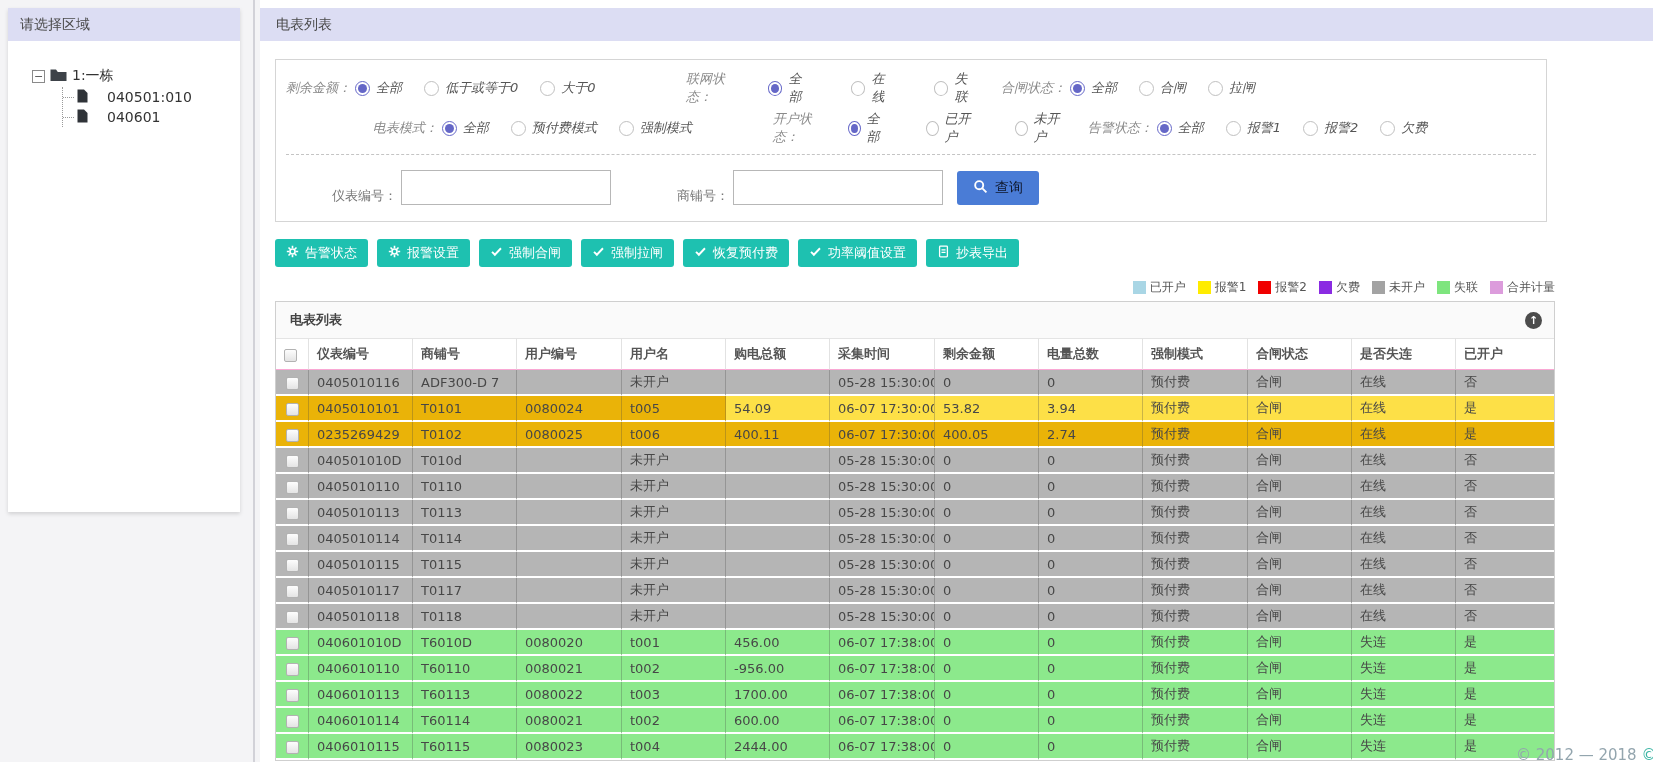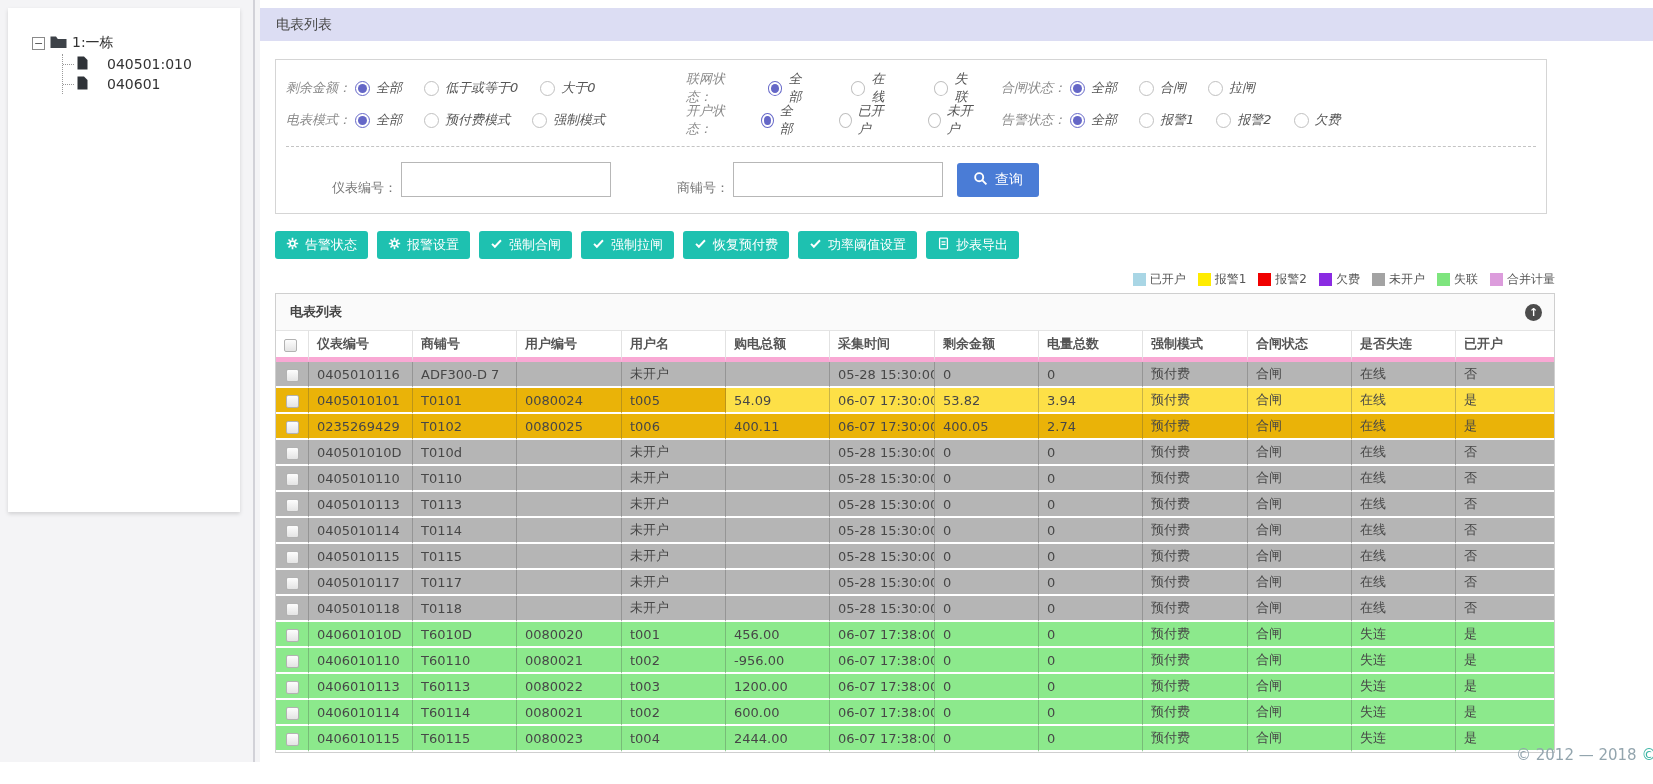--- a/index.html
+++ b/index.html
@@ -22,74 +22,75 @@
   .v-divider { position:absolute; left:253px; top:0; width:2px; height:784px; background:#d2d2d8; }
 
   
   .main { position:absolute; left:260px; top:0; right:0; bottom:0; background:#fff; }
   .main-header { margin-top:8px; height:33px; background:#dcddf3; color:#4a4a4a; font-size:14px; line-height:33px; padding-left:16px; }
   .main-content { padding:18px 0 0 15px; width:1293px; }
 
   
   .filter-box { width:1272px; border:1px solid #d5d5d5; background:#fff; padding:16px 10px 16px 10px; }
   .filter-row { display:flex; align-items:center; height:24px;font-style:italic; }
-  .filter-row + .filter-row { margin-top:8px; }
+  .filter-row + .filter-row { margin-top:16px;justify-content:center; }
   .fgroup { display:flex; align-items:center; }
   .fgroup-0 { width:400px; }
   .fgroup-1 { width:315px;gap:16px; }
   .flabel { color:#8a8a8a; margin-right:4px; }
   .fopt { display:inline-flex; align-items:center; margin-right:22px; cursor:pointer; }
   .fopt-label { color:#555; margin-left:6px; }
   .radio { width:15px; height:15px; border:1px solid #c0c0c0; border-radius:50%; background:#fff; display:inline-block; position:relative; }
   .radio.selected { border-color:#6769c9; }
   .radio.selected::after { content:''; position:absolute; left:2px; top:2px; right:2px; bottom:2px; border-radius:50%; background:#6567c7; }
   .dash-divider { border-top:1px dashed #c4c4c4; margin:14px 0 14px 0; }
   .search-row { display:flex; align-items:flex-end; height:36px;margin-left:42px; }
   .in-label { color:#777; margin-left:4px; }
   .text-input { width:210px; height:35px; border:1px solid #b7b7b7; background:#fff; margin-left:4px; padding:0 6px; font-size:13px; }
   .gap-lg { width:62px; }
-  .search-btn { margin-left:14px; height:34px; padding:0 16px; background:#4a7cd6; border:none; border-radius:3px; color:#ffffff; font-size:14px; display:inline-flex; align-items:center; gap:7px; cursor:pointer; }
+  .search-btn { margin-left:14px; height:34px; padding:0 16px; background:#4a7cd6; border:none; border-radius:3px; color:#0f172a; font-size:14px; display:inline-flex; align-items:center; gap:7px; cursor:pointer; }
 
   
   .actions { margin-top:17px; display:flex; gap:9px; }
   .act-btn { height:28px; padding:0 11px; background:#1ec1b0; border:none; border-radius:3px; color:#fff; font-size:13px; display:inline-flex; align-items:center; gap:6px; cursor:pointer; }
 
   
   .legend { margin-top:12px; width:1280px; display:flex; justify-content:flex-end; align-items:center; gap:12px; }
   .legend-item { display:flex; align-items:center; gap:4px; }
   .legend-chip { width:13px; height:13px; display:inline-block; }
   .legend-label { font-size:12px; color:#555; }
 
   
   .table-panel { margin-top:5px; width:1280px; border:1px solid #cfcfcf; background:#fff; }
   .panel-titlebar { height:36px; display:flex; align-items:center; justify-content:space-between; padding:0 12px 0 14px; background:#fafafa; }
   .panel-title { font-size:13px; font-weight:bold; color:#444; }
   .collapse-btn { width:17px; height:17px; border-radius:50%; background:#4c4c4c; color:#fff; font-size:11px; line-height:17px; text-align:center; cursor:pointer; font-weight:bold; }
 
   table.meter { width:100%; border-collapse:separate; border-spacing:0; table-layout:fixed; }
-  table.meter th { height:32px; background:#fff; border-top:1px solid #e4e4e4; border-bottom:5px solid #f9a8d4; border-right:1px solid #e2e2e2; text-align:left; padding:0 8px; font-size:13px; color:#555; font-weight:bold; }
+  table.meter th { height:32px; background:#fff; border-top:1px solid #e4e4e4; border-bottom:1px solid #f9a8d4; border-right:1px solid #e2e2e2; text-align:left; padding:0 8px; font-size:13px; color:#555; font-weight:bold; }
   table.meter th:last-child { border-right:none; }
   table.meter td { height:26px; padding:0 8px; font-size:13px; color:#474747; border-bottom:2px solid #fff; border-right:1px solid rgba(70,70,70,.28); overflow:hidden; white-space:nowrap; }
   table.meter td:last-child { border-right:none; }
   td.c-gray   { background:#b5b5b5; }
   td.c-blue   { background:#eab308; }
   td.c-yellow { background:#fde047; }
   td.c-green  { background:#8ce98c; }
   .cb { width:13px; height:13px; border:1px solid #b2b2b2; border-radius:2px; background:linear-gradient(#fdfdfd,#e4e4e4); display:inline-block; vertical-align:middle; cursor:pointer; }
   td.cb-cell, th.cb-cell { text-align:center; padding:0; }
 
   
   .footer { position:absolute; left:0; bottom:0; width:1653px; height:22px; background:#fff; z-index:5; }
   .copyright { position:absolute; left:1516px; top:-16px; white-space:nowrap; font-size:15px; color:#93a5ae; }
   .copyright .brand { color:#3ab5a4; }
 </style>
 </head>
 <body>
 
 <div class="sidebar">
+  <div class="sidebar-header">请选择区域</div>
   <div class="tree">
     <div class="tree-root-row">
       <span class="minus-box">−</span>
       <span class="icon-svg">
         <svg width="17" height="14" viewBox="0 0 17 14">
             <path d="M0.5 1.5h5.5l1.8 2.4h8.7v9.2H0.5z" fill="#3d4248"></path>
           </svg>
       </span>
       <span class="tree-label">1:一栋</span>
     </div>
@@ -540,21 +541,21 @@
               <td class="c-green">合闸</td>
               <td class="c-green">失连</td>
               <td class="c-green">是</td>
             </tr>
             <tr>
               <td class="cb-cell c-green"><span class="cb"></span></td>
               <td class="c-green">0406010113</td>
               <td class="c-green">T60113</td>
               <td class="c-green">0080022</td>
               <td class="c-green">t003</td>
-              <td class="c-green">1200.00</td>
+              <td class="c-green">1700.00</td>
               <td class="c-green">06-07 17:38:00</td>
               <td class="c-green">0</td>
               <td class="c-green">0</td>
               <td class="c-green">预付费</td>
               <td class="c-green">合闸</td>
               <td class="c-green">失连</td>
               <td class="c-green">是</td>
             </tr>
             <tr>
               <td class="cb-cell c-green"><span class="cb"></span></td>

